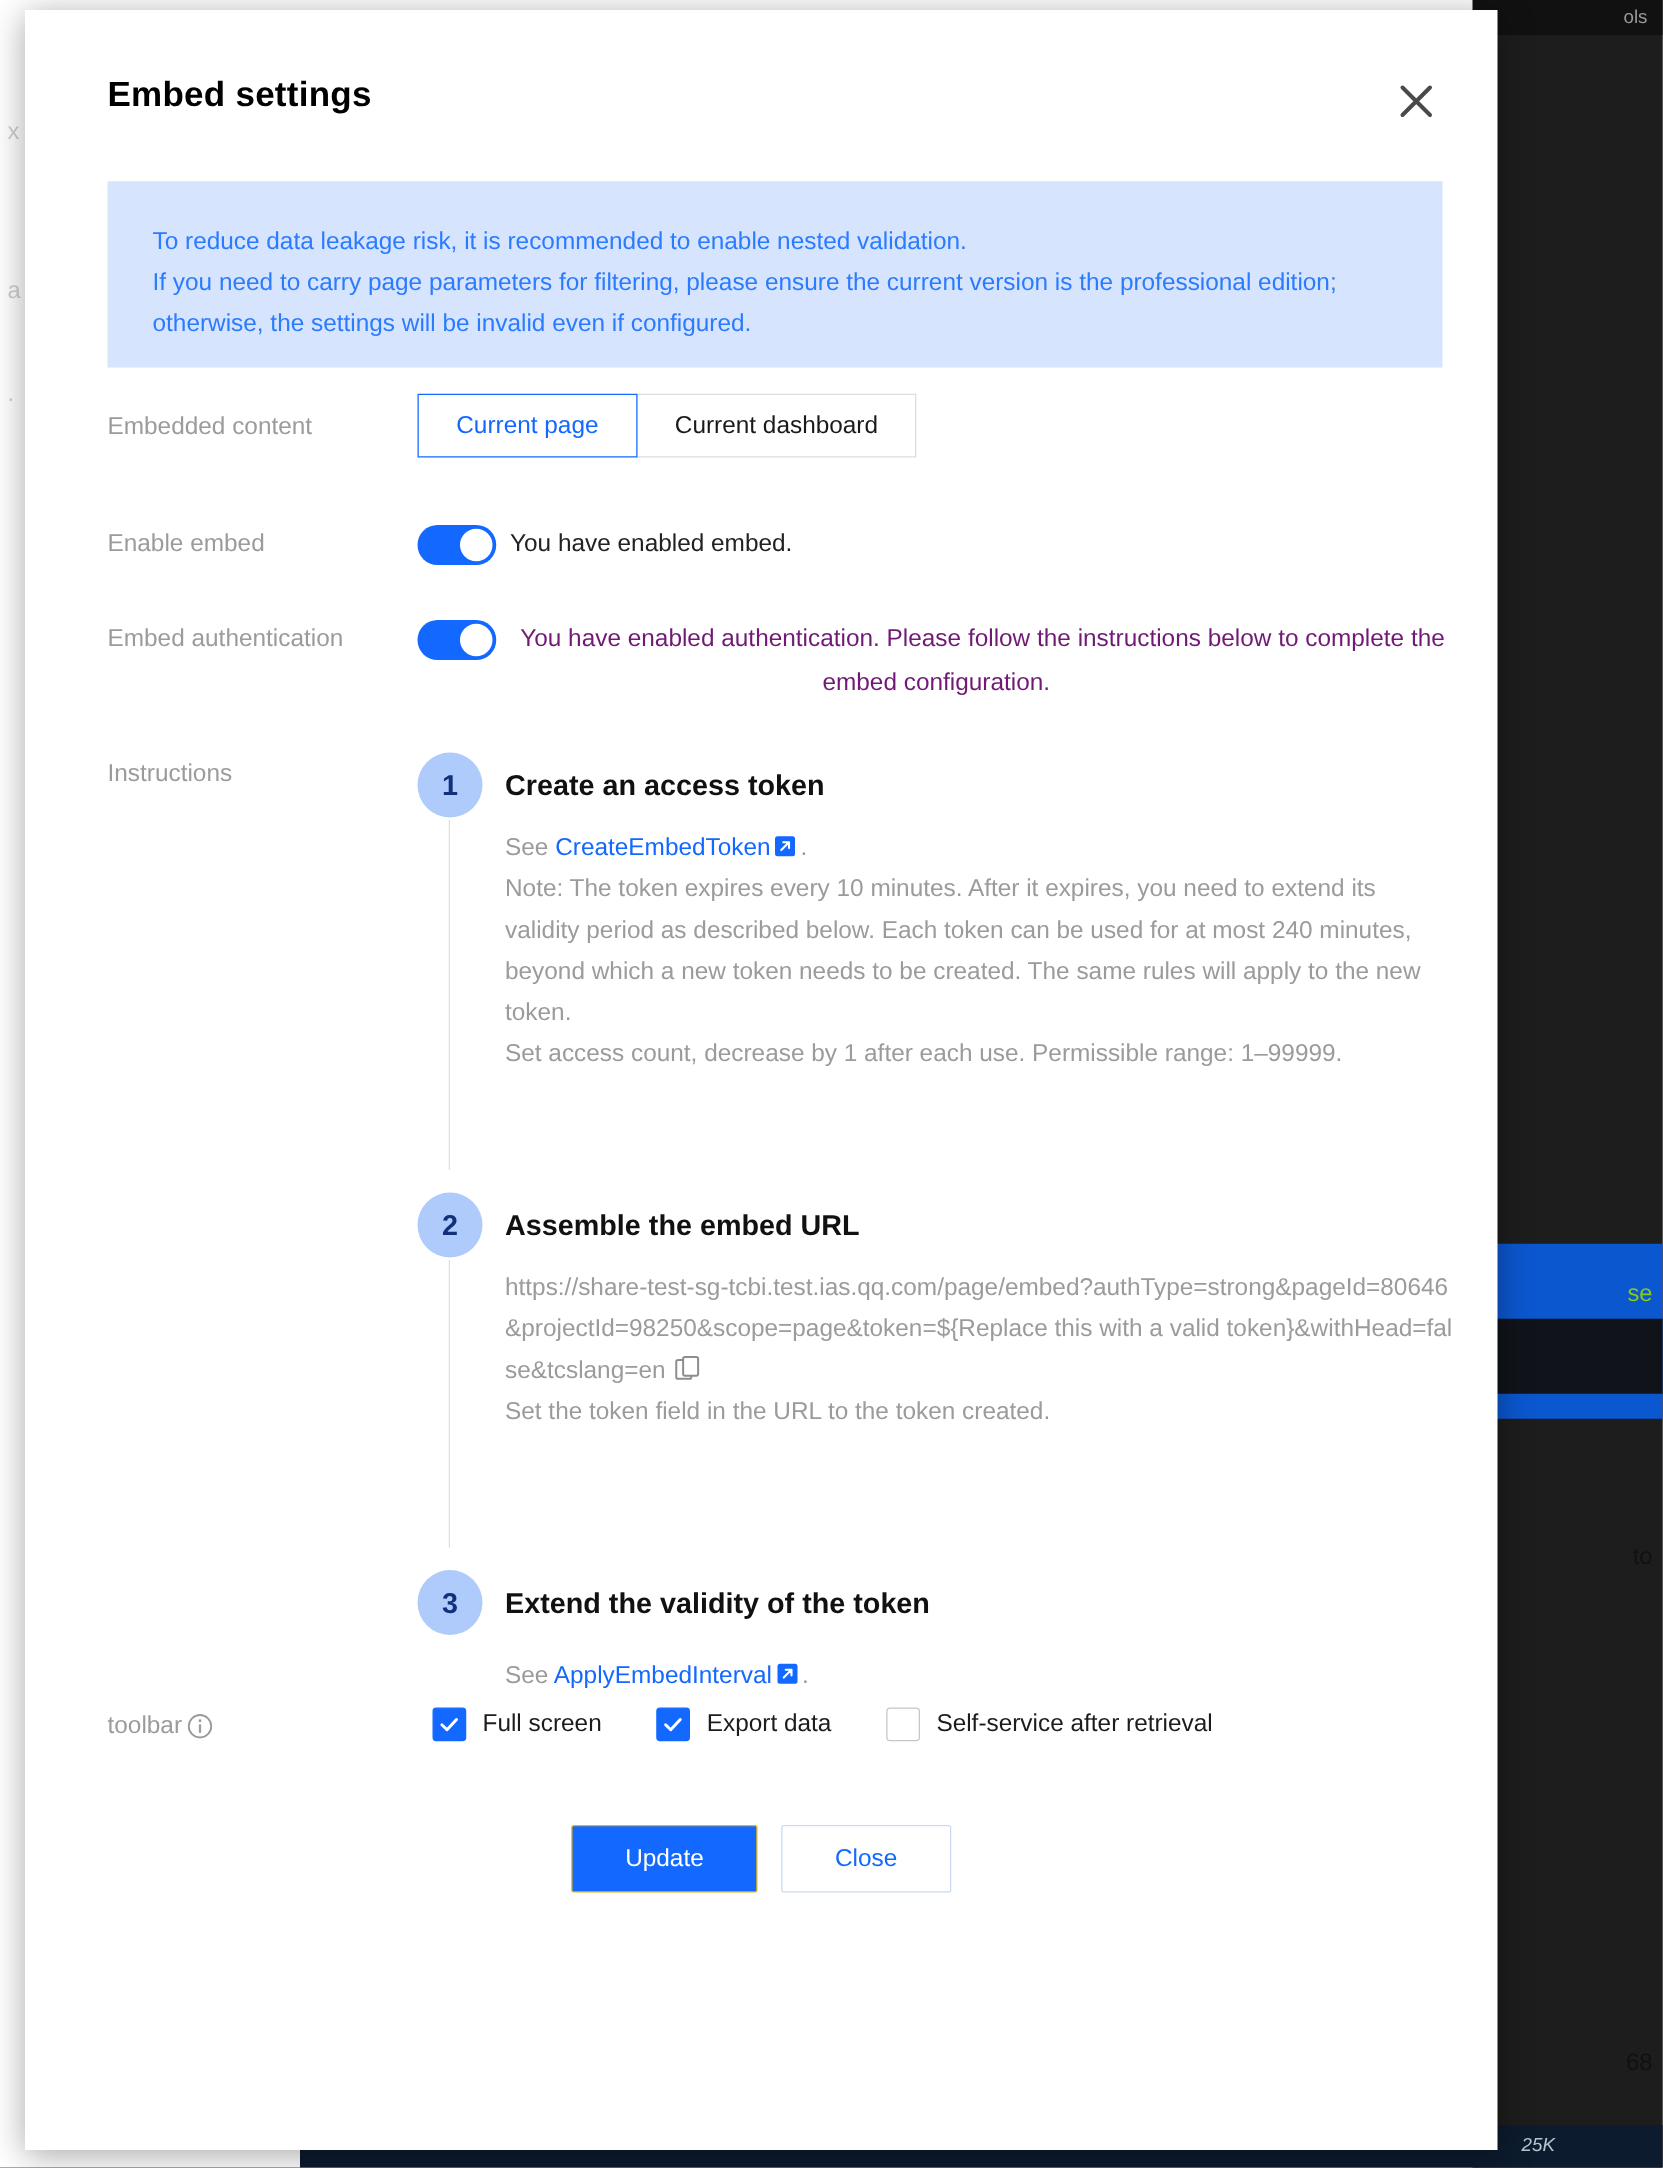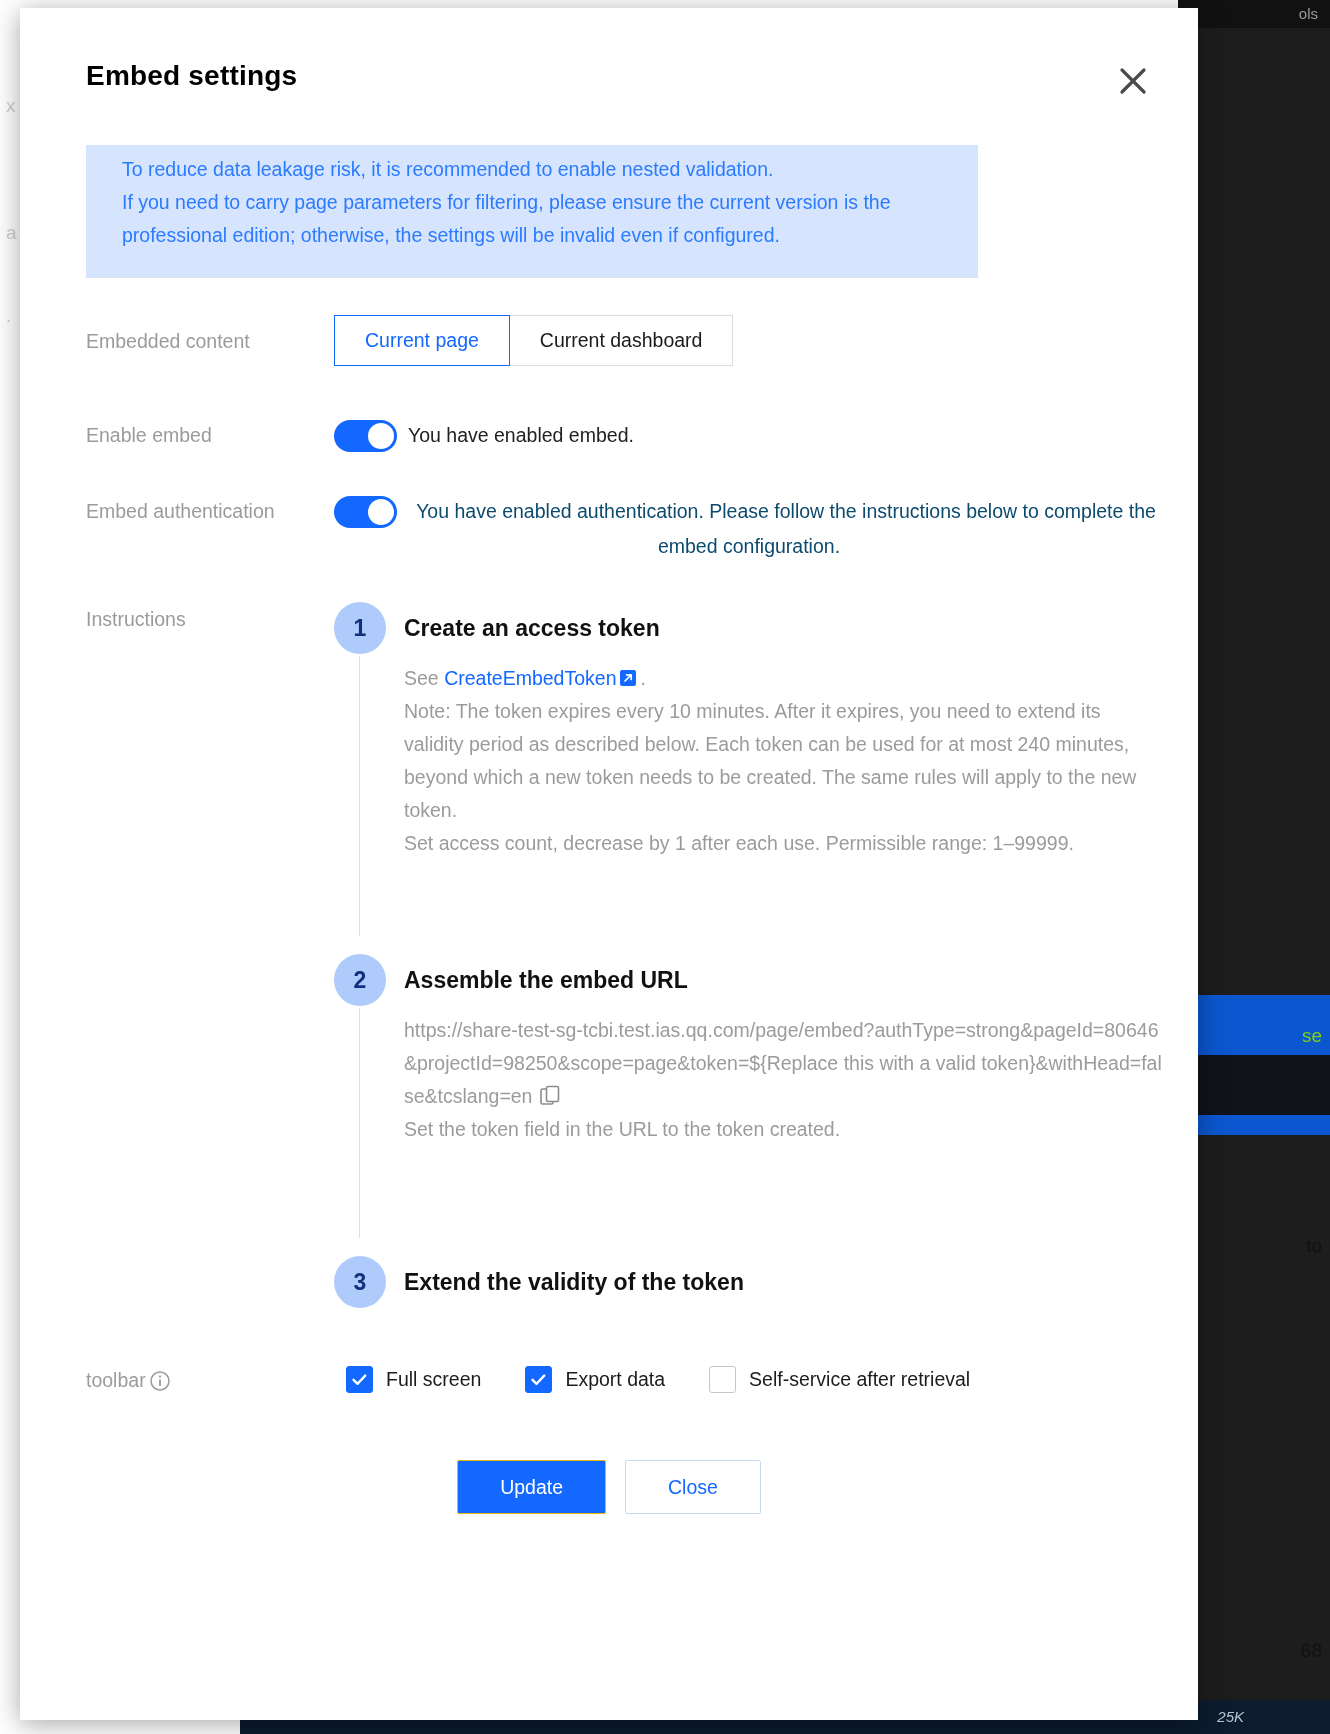--- a/index.html
+++ b/index.html
@@ -58,23 +58,23 @@
   }
   .close-btn {
     position: absolute; right: 44px; top: 52px;
     width: 42px; height: 42px; cursor: pointer;
     color: #4a4a4a;
   }
   .close-btn svg { display: block; }
 
   .banner {
     position: absolute; left: 66px; top: 137px;
-    width: 892px; min-height: 133px;
+    width: 1068px; min-height: 133px;
     background: #d6e4fd;
-    padding: 8px 28px 18px 36px;
+    padding: 32px 28px 18px 36px;
   }
   .banner p {
     margin: 0; color: #2b7bff; font-size: 19.5px; line-height: 33px;
   }
 
   .row-label {
     position: absolute; left: 66px;
     color: #9b9b9b; font-size: 19.5px;
   }
 
@@ -103,21 +103,21 @@
   .toggle .knob {
     position: absolute; right: 3px; top: 3px;
     width: 26px; height: 26px; border-radius: 50%;
     background: #fff;
   }
   .toggle-text {
     position: absolute; font-size: 19.5px; color: #222;
     line-height: 35px;
     text-align: center;
   }
-  .toggle-text.muted { color: #0c4a6e; }
+  .toggle-text.muted { color: #701a75; }
 
   
   .steps { position: absolute; left: 314px; top: 592px; width: 830px; }
   .step { position: relative; padding-left: 70px; }
   .badge {
     position: absolute; left: 0; top: 2px;
     width: 52px; height: 52px; border-radius: 50%;
     background: #aecbfb; color: #11317c;
     font-size: 23px; font-weight: bold;
     display: flex; align-items: center; justify-content: center;
@@ -263,20 +263,29 @@
                 <rect x="1" y="4" width="12" height="15" rx="1.5" fill="none" stroke="#8d8d8d" stroke-width="1.6"></rect>
                 <rect x="6.5" y="1.5" width="12" height="15" rx="1.5" fill="#fff" stroke="#8d8d8d" stroke-width="1.6"></rect>
               </svg></span></div>
         <div>Set the token field in the URL to the token created.</div>
       </div>
     </div>
 
     <div class="step" style="margin-top:22px">
       <div class="badge">3</div>
       <div class="step-title">Extend the validity of the token</div>
+      <div class="step-body">
+        <div style="margin-top:14px">
+          <span>See</span>
+          <a class="link">ApplyEmbedInterval</a><span class="ext-icon"><svg width="18" height="18" viewBox="0 0 18 18">
+                <rect x="1" y="1" width="16" height="16" rx="2" fill="#1268ff"></rect>
+                <path d="M6 12 L12 6 M7.6 5.8 H12.2 V10.4" stroke="#fff" stroke-width="1.7" fill="none" stroke-linecap="round" stroke-linejoin="round"></path>
+              </svg></span><span>.</span>
+        </div>
+      </div>
     </div>
   </div>
 
   <div class="toolbar-label">
     <span>toolbar</span>
     <span class="info-icon">
       <svg width="20" height="20" viewBox="0 0 20 20">
         <circle cx="10" cy="10" r="9" fill="none" stroke="#9b9b9b" stroke-width="1.5"></circle>
         <circle cx="10" cy="5.6" r="1.15" fill="#9b9b9b"></circle>
         <rect x="9.1" y="8.3" width="1.8" height="7" rx=".8" fill="#9b9b9b"></rect>

